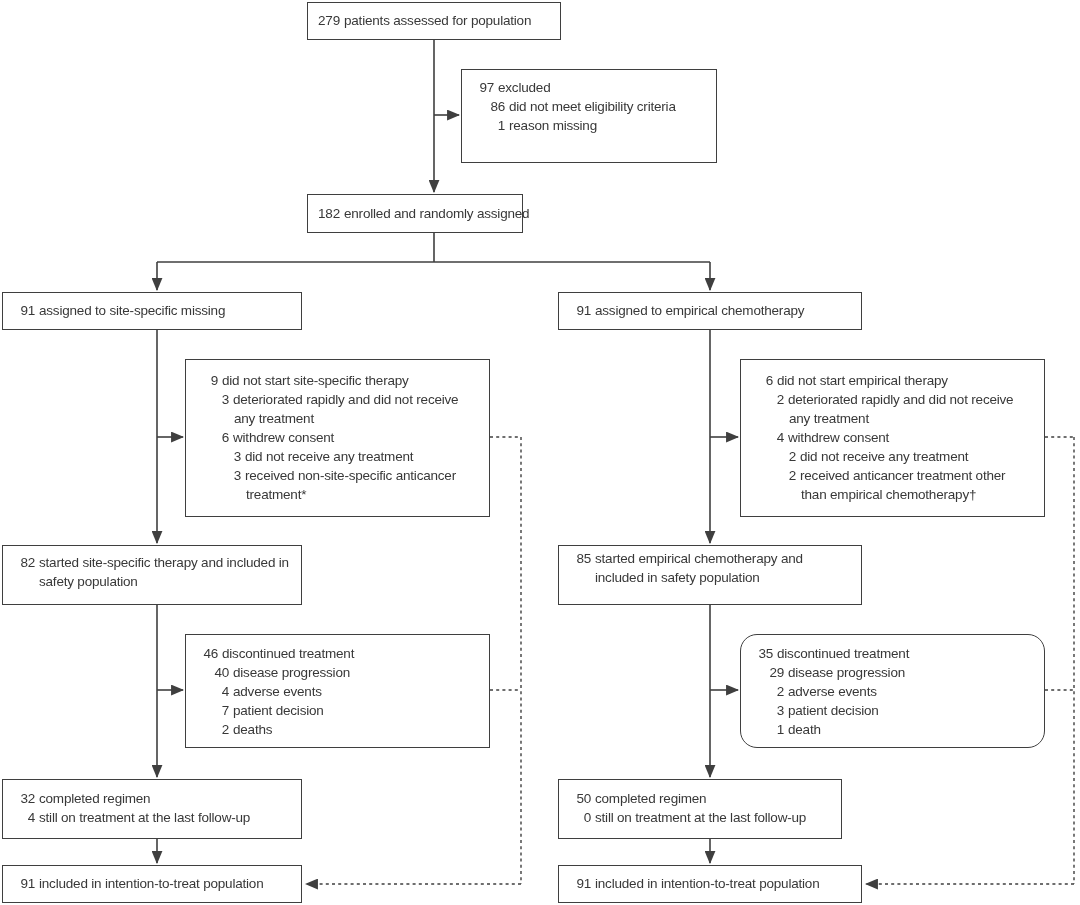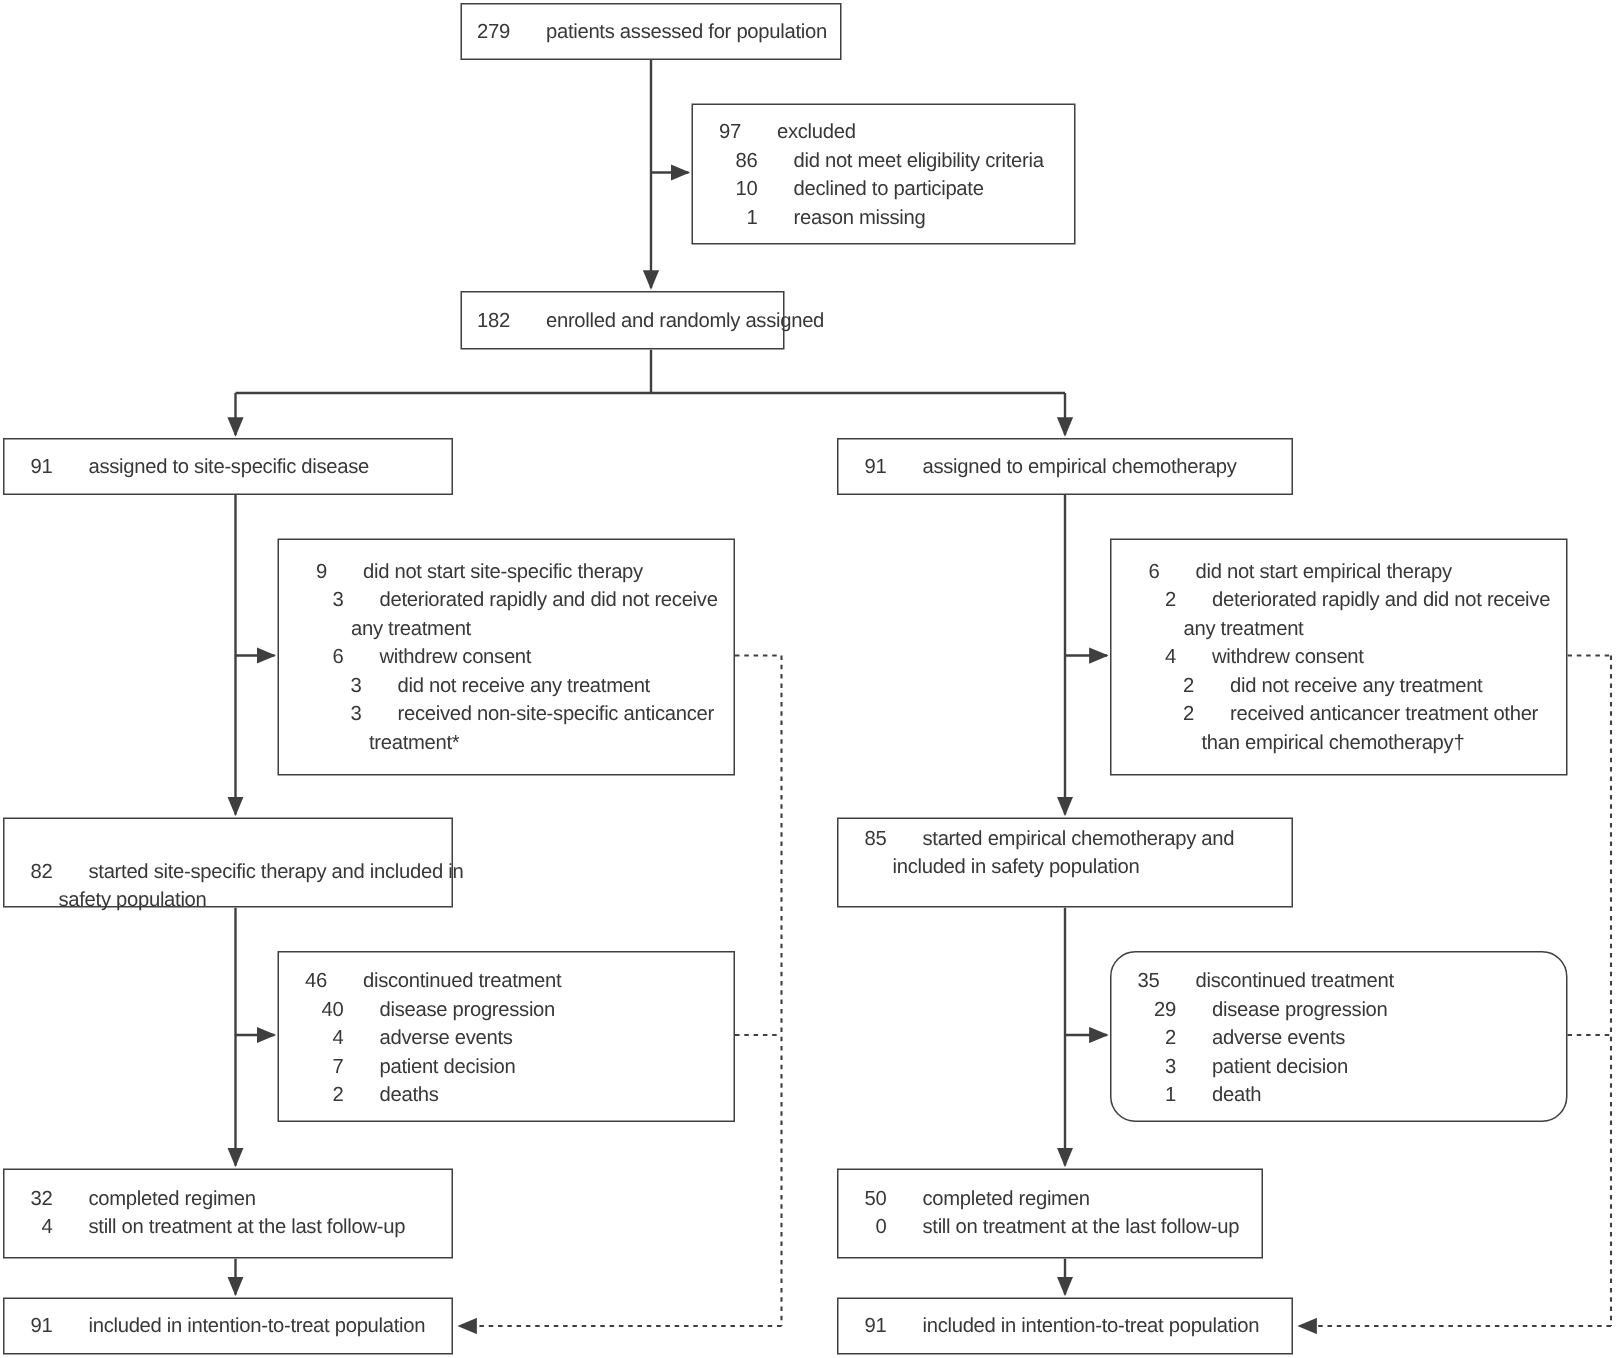--- a/index.html
+++ b/index.html
@@ -25,21 +25,21 @@
     position:absolute;
     box-sizing:border-box;
     background:var(--box-bg);
     border:1.7px solid var(--line-color);
     padding:8px 5px 4px 10px;
     font-size:13.5px;
     letter-spacing:-0.2px;
     line-height:19px;
     white-space:nowrap;
   }
-  .line{display:flex;gap:20px;}
+  .line{display:flex;}
   .line .num{flex:0 0 auto;text-align:right;margin-right:4px;white-space:pre;}
   .line.i0 .num{width:22px;}
   .line.i1 .num{width:33px;}
   .line.i2 .num{width:45px;}
   .line.cont.i0{padding-left:26px;}
   .line.cont.i1{padding-left:38px;}
   .line.cont.i2{padding-left:50px;text-align:right;}
   .txt{flex:0 0 auto;}
 </style>
 </head>
@@ -95,40 +95,36 @@
   <div class="box" style="left:461px;top:69px;width:256px;height:94px;">
       <div class="line i0">
         <span class="num">97</span>
         <span class="txt">excluded</span>
       </div>
       <div class="line i1">
         <span class="num">86</span>
         <span class="txt">did not meet eligibility criteria</span>
       </div>
       <div class="line i1">
-        <span class="num">10</span>
-        <span class="txt">declined to participate</span>
-      </div>
-      <div class="line i1">
         <span class="num">1</span>
         <span class="txt">reason missing</span>
       </div>
     </div>
 
   <div class="box" style="left:307px;top:194px;width:216px;height:39px;padding-top:9px;">
       <div class="line i0">
         <span class="num">182</span>
         <span class="txt">enrolled and randomly assigned</span>
       </div>
     </div>
 
   <div class="box" style="left:2px;top:292px;width:300px;height:38px;">
       <div class="line i0">
         <span class="num">91</span>
-        <span class="txt">assigned to site-specific disease</span>
+        <span class="txt">assigned to site-specific missing</span>
       </div>
     </div>
 
   <div class="box" style="left:558px;top:292px;width:304px;height:38px;">
       <div class="line i0">
         <span class="num">91</span>
         <span class="txt">assigned to empirical chemotherapy</span>
       </div>
     </div>
 
@@ -183,21 +179,21 @@
       </div>
       <div class="line i2">
         <span class="num">2</span>
         <span class="txt">received anticancer treatment other</span>
       </div>
       <div class="line i2 cont">
         <span class="txt">than empirical chemotherapy†</span>
       </div>
     </div>
 
-  <div class="box" style="left:2px;top:545px;width:300px;height:60px;padding-top:25px;">
+  <div class="box" style="left:2px;top:545px;width:300px;height:60px;padding-top:7px;">
       <div class="line i0">
         <span class="num">82</span>
         <span class="txt">started site-specific therapy and included in</span>
       </div>
       <div class="line i0 cont">
         <span class="txt">safety population</span>
       </div>
     </div>
 
   <div class="box" style="left:558px;top:545px;width:304px;height:60px;padding-top:3px;">

